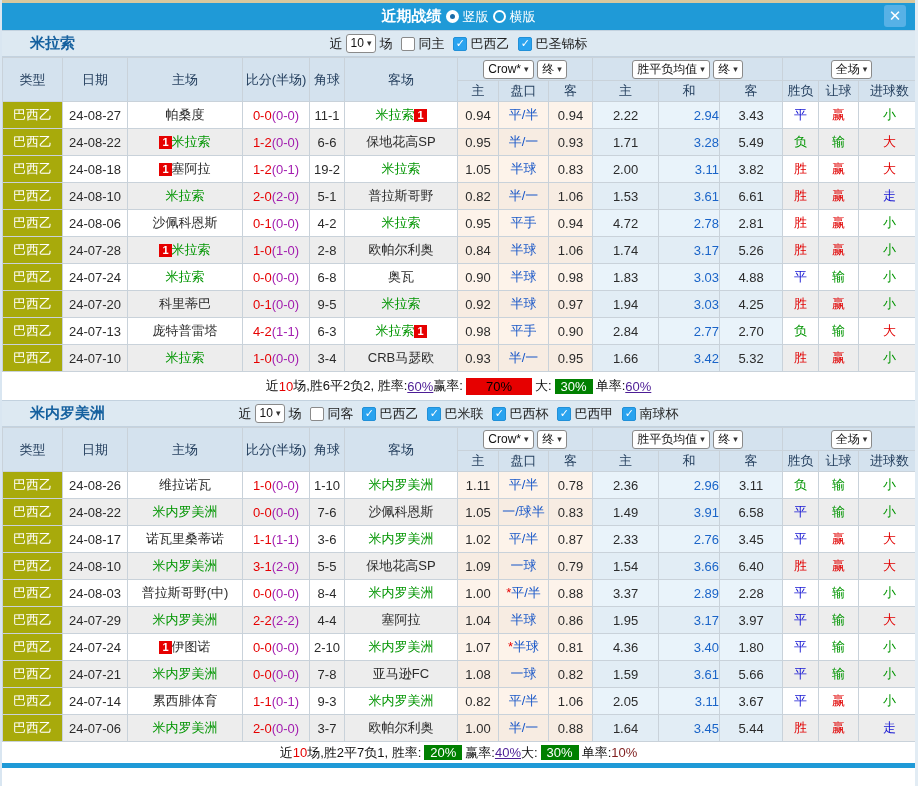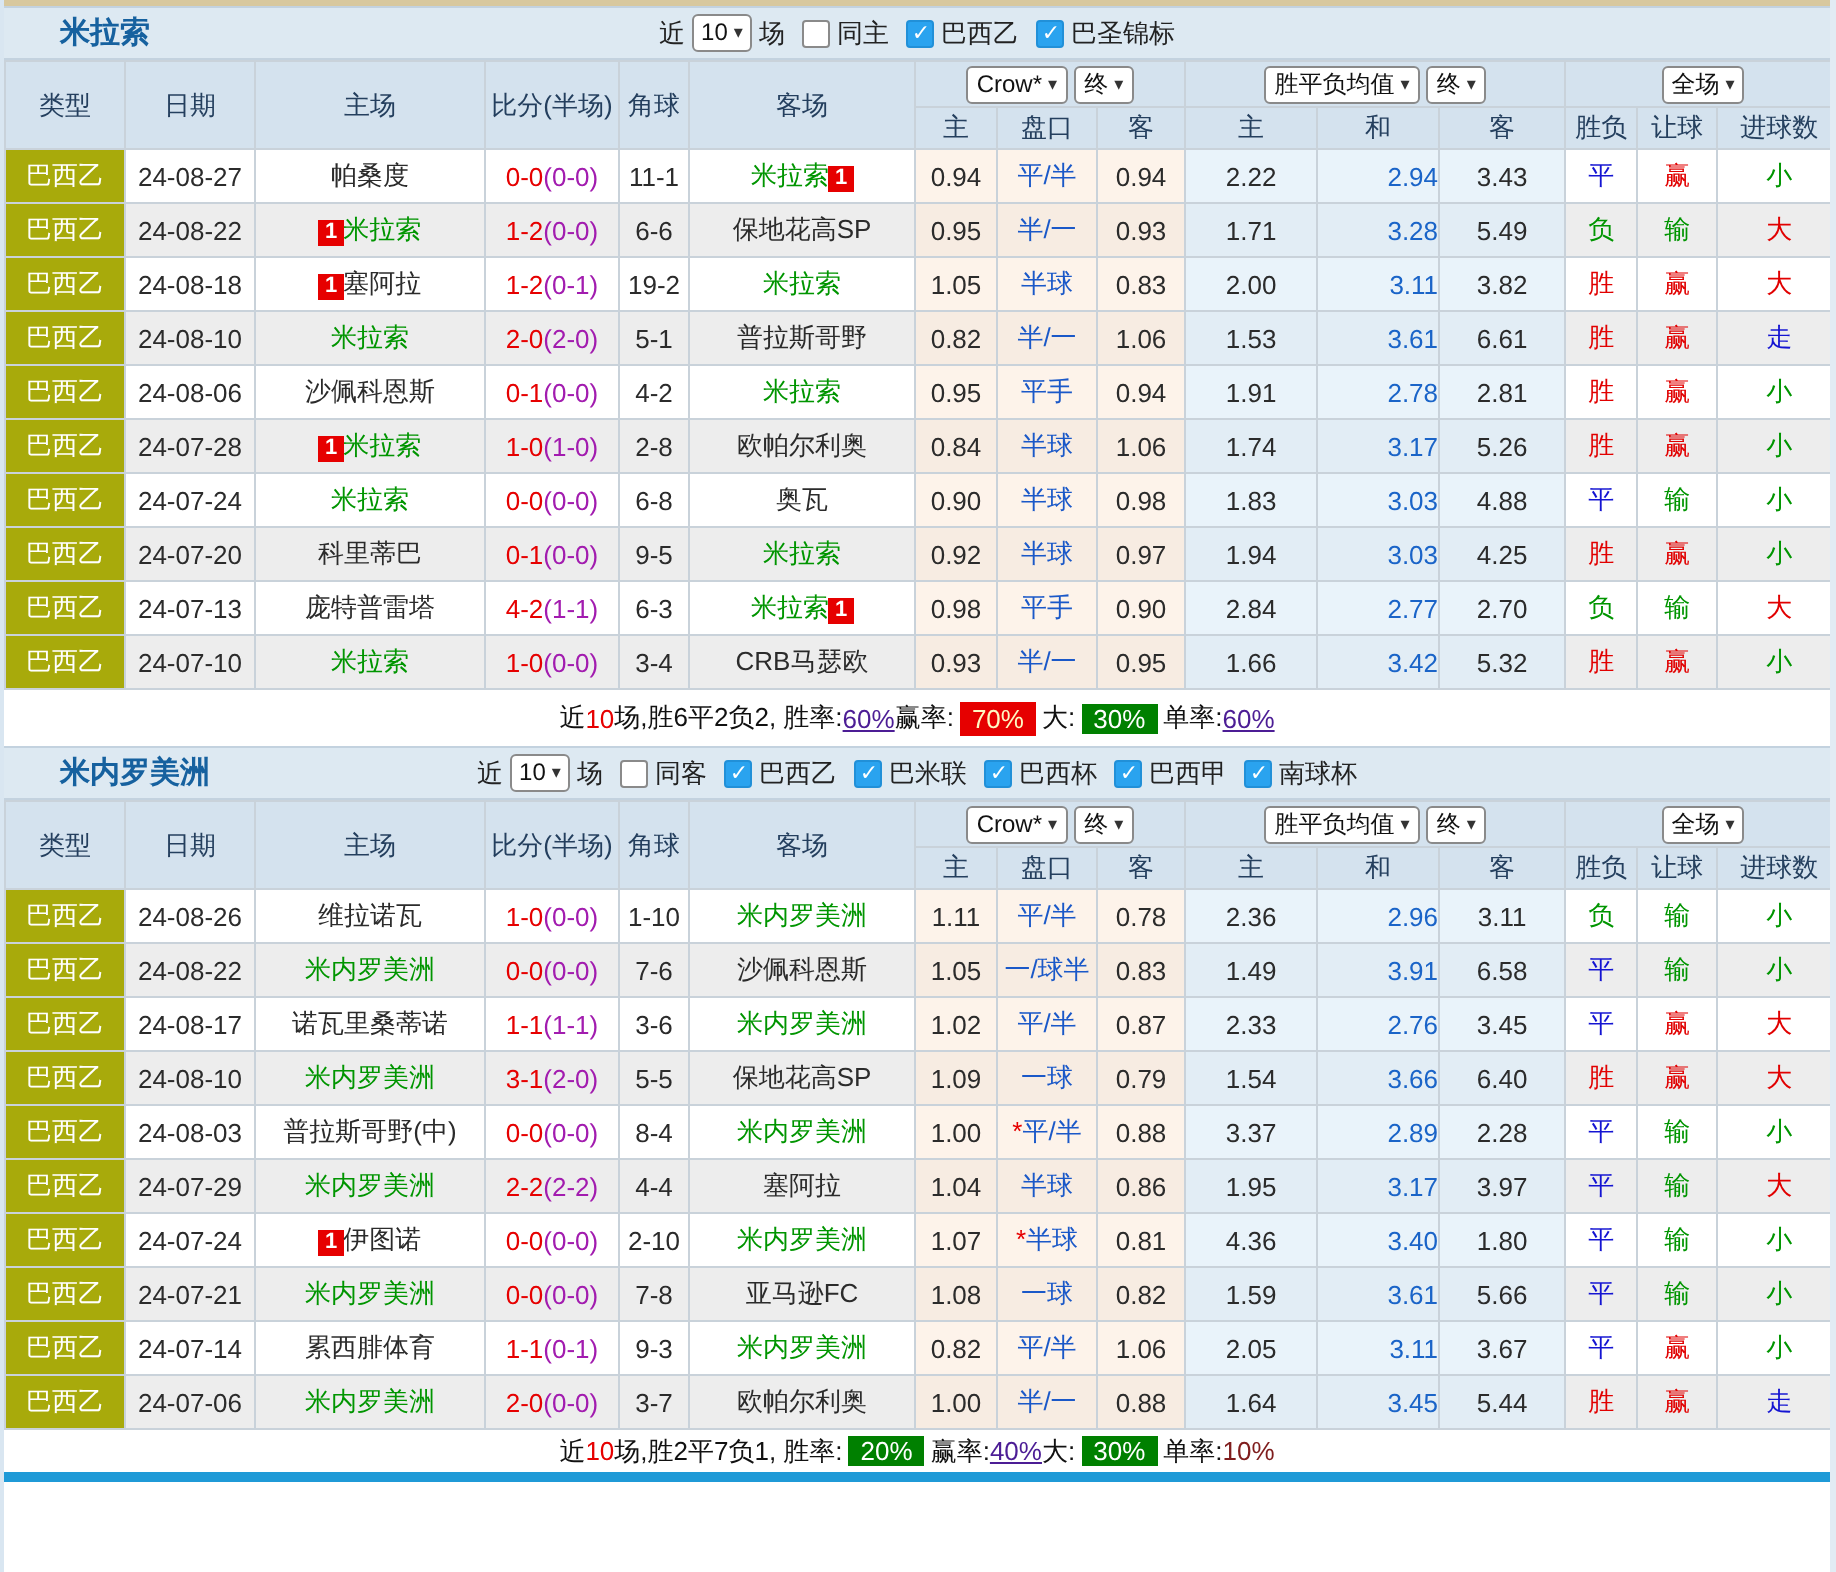--- a/index.html
+++ b/index.html
@@ -40,29 +40,39 @@
   .badge1 { display:inline-block; background:#e60000; color:#fff; font-size:11px; line-height:13px; padding:0 3px; font-weight:bold; }
   .score-main { color:#e60000; }
   .score-half { color:#a21caf; }
   .hc { color:#1a58c8; }
   .star { color:#e60000; }
   .avg-mid { color:#1a64c8;text-align:right; }
   .v-red { color:#e10000; } .v-blue { color:#1414d2; } .v-green { color:#009500; }
   .summary { display:flex; align-items:center; justify-content:center; font-size:13px; color:#111; background:#fff; }
   .summary.s1 { height:28px; } .summary.s2 { height:21px; }
   .seg-plain { color:#111; } .seg-red-text { color:#e60000; } .seg-blue-text { color:#4c1d95;text-decoration:underline; } .seg-green-text { color:#7f1d1d; }
-  .seg-red-badge { background:#e60000; color:#fef9c3; padding:1px 6px; margin:0 3px; }
+  .seg-red-badge { background:#e60000; color:#000000; padding:1px 20px; margin:0 3px; }
   .seg-green-badge { background:#008000; color:#fff; padding:0 6px; margin:0 3px; }
   .bottom-strip { height:5px; background:#1f9ad7; }
 </style>
 </head>
 <body>
 
 <div class="window">
   <div class="top-strip"></div>
+  <div class="titlebar">
+    <div class="title-center">
+      <span class="title-text">近期战绩</span>
+      <span class="radio selected"></span>
+      <span class="radio-label">竖版</span>
+      <span class="radio"></span>
+      <span class="radio-label">横版</span>
+    </div>
+    <div class="close-btn">✕</div>
+  </div>
   <div id="sections">
       <div class="section">
         <div class="filter-row">
           <div class="team-name">米拉索</div>
           <div class="filter-controls">
             <span class="cb-label">近</span>
             <span class="select-box">
               <span class="select-label">10</span>
               <span class="arrow">▾</span>
             </span>
@@ -204,21 +214,21 @@
             <tr class="odd">
               <td class="c-league">巴西乙</td>
               <td class="c-date">24-08-06</td>
               <td class="c-home"><span>沙佩科恩斯</span></td>
               <td class="c-score"><span class="score-main">0-1</span><span class="score-half">(0-0)</span></td>
               <td class="c-corner">4-2</td>
               <td class="c-away"><span class="team-green">米拉索</span></td>
               <td class="c-odds">0.95</td>
               <td class="c-odds"><span class="hc">平手</span></td>
               <td class="c-odds">0.94</td>
-              <td class="c-avg">1.91</td>
+              <td class="c-avg">4.72</td>
               <td class="c-avg avg-mid">2.78</td>
               <td class="c-avg">2.81</td>
               <td class="c-res v-red">胜</td>
               <td class="c-res v-red">赢</td>
               <td class="c-res v-green">小</td>
             </tr>
             <tr class="even">
               <td class="c-league">巴西乙</td>
               <td class="c-date">24-07-28</td>
               <td class="c-home"><span class="badge1">1</span><span class="team-green">米拉索</span></td>

